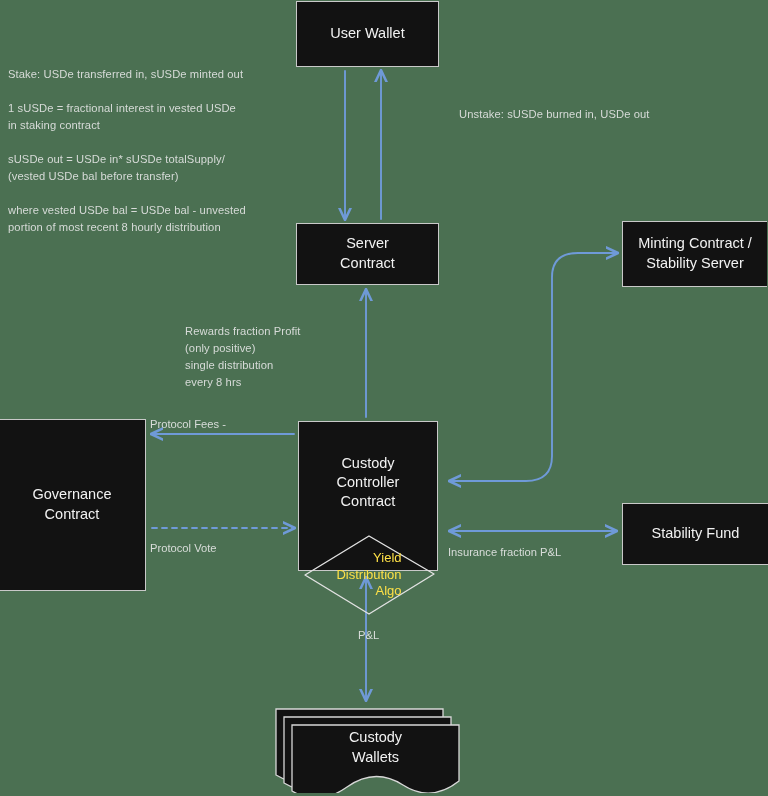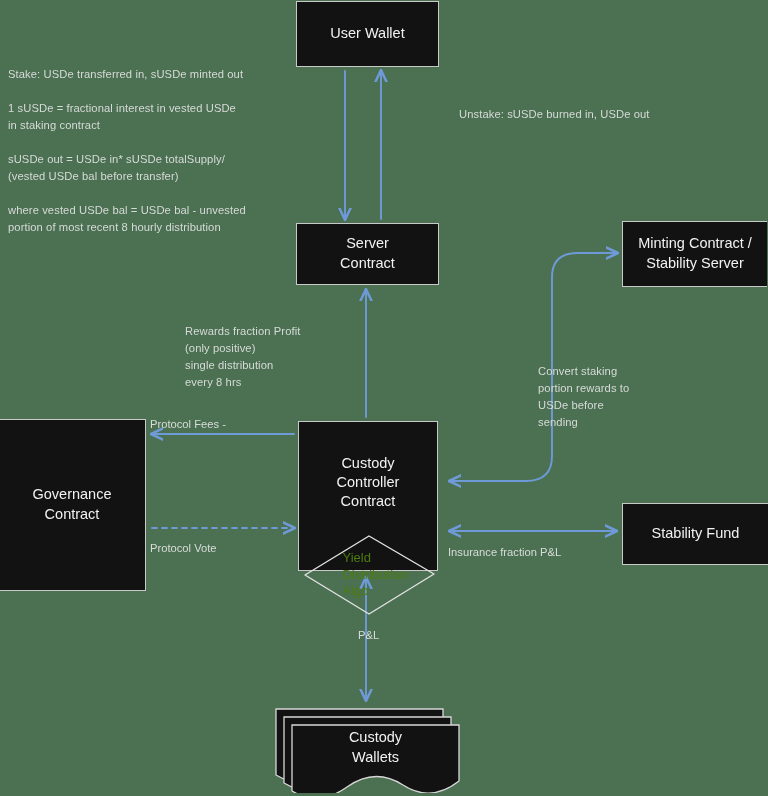--- a/index.html
+++ b/index.html
@@ -77,27 +77,27 @@
   
   .diamond-wrap {
     position: relative;
     width: 140px;
     height: 84px;
     margin-top: 2px;
   }
   .diamond-wrap svg { position: absolute; left: 0; top: 0; }
   .diamond-label {
     position: absolute;
-    left: 6px; top: 0;
+    left: 0; top: 0;
     width: 140px; height: 84px;
     display: flex; align-items: center; justify-content: center;
-    text-align: left;
+    text-align: right;
     font-size: 13px;
     line-height: 1.28;
-    color: #4d7c0f;
+    color: #fde047;
     white-space: pre-line;
   }
 
   
   #node-custody-wallets {
     position: absolute;
     left: 275px;
     top: 703px;
     width: 185px;
     height: 90px;
@@ -214,24 +214,20 @@
 where vested USDe bal = USDe bal - unvested
 portion of most recent 8 hourly distribution</div>
 
   <div class="note" id="note-unstake">Unstake: sUSDe burned in, USDe out</div>
 
   <div class="note" id="note-rewards">Rewards fraction Profit
 (only positive)
 single distribution
 every 8 hrs</div>
 
-  <div class="note" id="note-convert">Convert staking
-portion rewards to
-USDe before
-sending</div>
 
   <div class="edge-label" id="label-protocol-fees">Protocol Fees -</div>
 
   <div class="edge-label" id="label-protocol-vote">Protocol Vote</div>
 
   <div class="edge-label" id="label-insurance">Insurance fraction P&amp;L</div>
 
   <div class="edge-label" id="label-pl">P&amp;L</div>
 
 </div>

